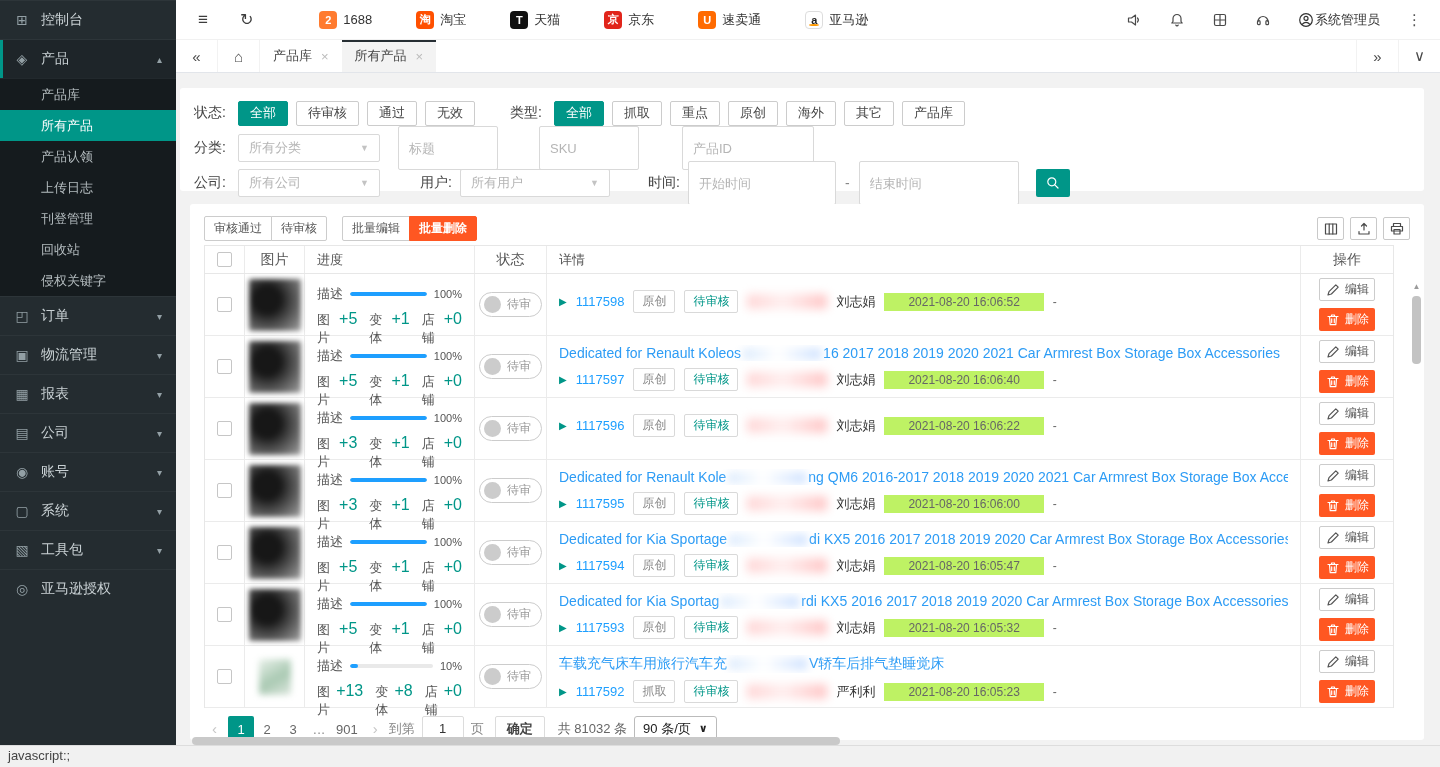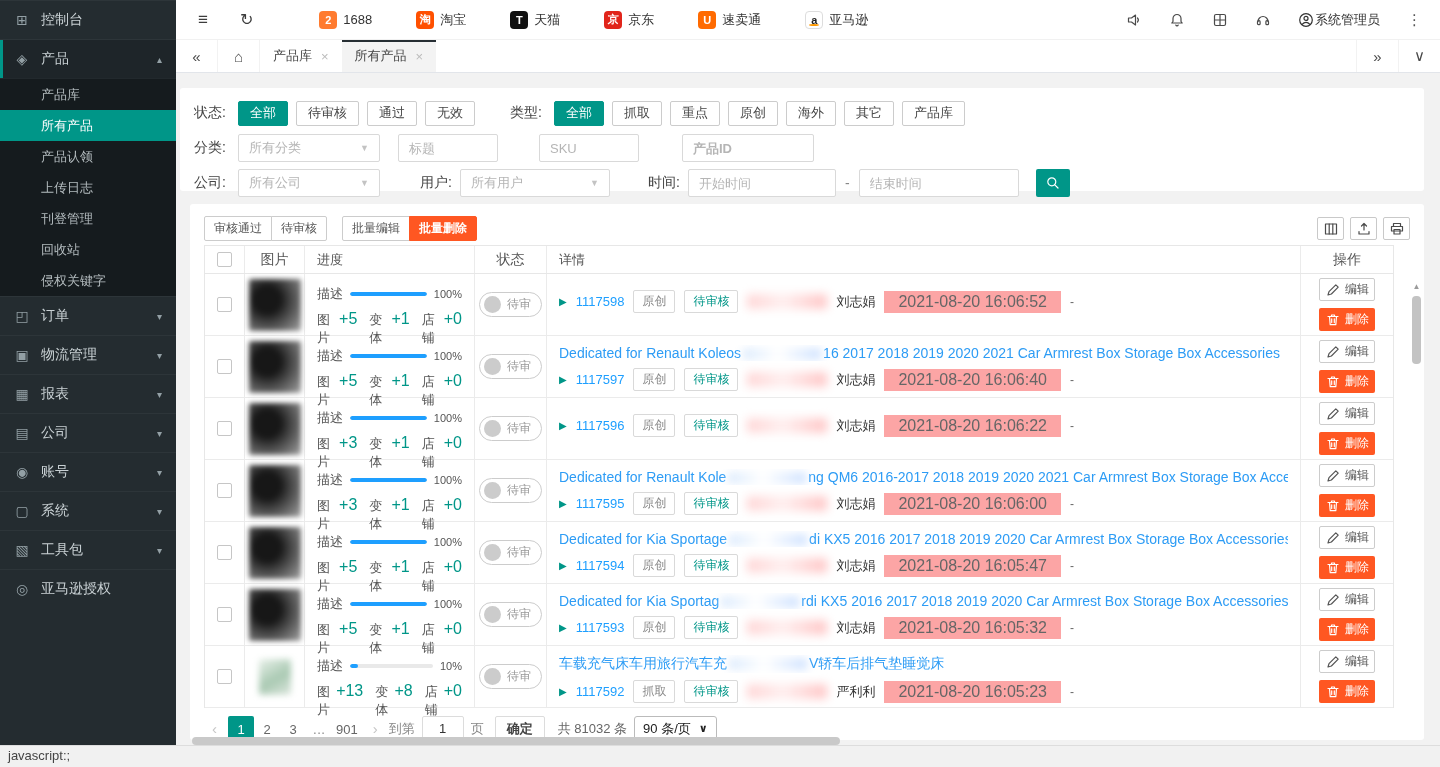--- a/index.html
+++ b/index.html
@@ -60,21 +60,21 @@
     border-radius:3px;padding:11px 14px}
   .f-row{display:flex;align-items:center;height:28px;margin-bottom:7px}
   .f-label{width:44px;color:#444;font-size:14px;flex:none}
   .chip{height:25px;padding:0 11px;border:1px solid #ccc;background:#fff;border-radius:2px;
     margin-right:8px;font-size:13px;color:#444;display:inline-flex;align-items:center;cursor:pointer}
   .chip.active{background:#009688;border-color:#009688;color:#fff}
   .type-label{margin-left:27px}
   .f-select{width:142px;height:28px;border:1px solid #d9d9d9;border-radius:2px;display:flex;
     align-items:center;padding:0 10px;color:#b5b5b5;font-size:13px;background:#fff;cursor:pointer;flex:none}
   .f-select .car{margin-left:auto;color:#c3c3c3;font-size:9px}
-  .f-input{height:28px;border:1px solid #d9d9d9;border-radius:2px;padding:0 10px;font-size:13px;
+  .f-input{height:44px;border:1px solid #d9d9d9;border-radius:2px;padding:0 10px;font-size:13px;
     color:#333;background:#fff;outline:none}
   .f-input::placeholder{color:#b5b5b5}
   .search-btn{width:34px;height:28px;background:#009688;border:none;border-radius:2px;display:flex;
     align-items:center;justify-content:center;margin-left:17px;cursor:pointer}
 
   
   .table-card{position:absolute;left:14px;top:131px;right:16px;bottom:5px;background:#fff;
     border-radius:3px;padding:8px 14px 0}
   .toolbar{display:flex;align-items:center;height:33px}
   .tb-btn{height:25px;padding:0 9px;border:1px solid #ccc;background:#fff;font-size:12px;color:#555;
@@ -124,21 +124,21 @@
   .t-blur{display:inline-block;width:78px;height:12px;margin:0 2px;vertical-align:middle;
     border-radius:2px;filter:blur(4px);background:linear-gradient(90deg,#dcebfd,#fff 45%,#cfe2ff)}
   .d-meta{display:flex;align-items:center;gap:9px;margin-top:7px;font-size:12px;color:#555;white-space:nowrap}
   .play{color:#009688;font-size:10px}
   .pid{color:#1e9fff;font-size:13px;cursor:pointer}
   .tag{border:1px solid #d9d9d9;border-radius:2px;padding:2px 8px;color:#888;font-size:12px;background:#fff}
   .tag.review{color:#009688}
   .c-blur{width:80px;height:15px;border-radius:2px;filter:blur(5px);
     background:linear-gradient(90deg,#ffd6d6,#ffefef 45%,#ffc6c6)}
   .uname{color:#333;font-size:13px}
-  .ttime{background:#fca5a5;color:#666;padding:2px 14px;font-size:16px}
+  .ttime{background:#bef264;color:#666;padding:2px 24px;font-size:12px}
   .dash{color:#666}
   .c-action{flex-direction:column;justify-content:center;gap:7px}
   .btn-edit,.btn-del{width:56px;height:23px;border-radius:2px;font-size:12px;display:flex;
     align-items:center;justify-content:center;gap:4px;cursor:pointer;font-family:inherit}
   .btn-edit{background:#fff;border:1px solid #ccc;color:#555}
   .btn-del{background:#ff5722;border:none;color:#fff}
 
   
   .v-scroll{position:absolute;right:1px;top:78px;width:13px;height:430px;display:flex;
     flex-direction:column;align-items:center}
@@ -327,21 +327,21 @@
       <span id="type-chips"><span class="chip active">全部</span><span class="chip">抓取</span><span class="chip">重点</span><span class="chip">原创</span><span class="chip">海外</span><span class="chip">其它</span><span class="chip">产品库</span></span>
     </div>
     <div class="f-row">
       <span class="f-label">分类:</span>
       <div class="f-select">
         <span>所有分类</span>
         <span class="car">▼</span>
       </div>
       <input class="f-input" style="width: 100px; margin-left: 18px;" placeholder="标题">
       <input class="f-input" style="width: 100px; margin-left: 41px;" placeholder="SKU">
-      <input class="f-input" style="width: 132px; margin-left: 43px; font-weight: bold;" placeholder="产品ID">
+      <input class="f-input" style="width: 132px; margin-left: 43px;" placeholder="产品ID">
     </div>
     <div class="f-row">
       <span class="f-label">公司:</span>
       <div class="f-select">
         <span>所有公司</span>
         <span class="car">▼</span>
       </div>
       <span class="f-label" style="margin-left:40px;width:40px">用户:</span>
       <div class="f-select" style="width:150px">
         <span>所有用户</span>

